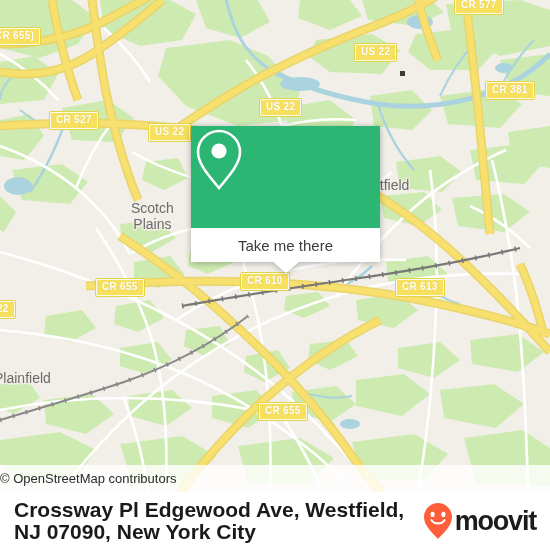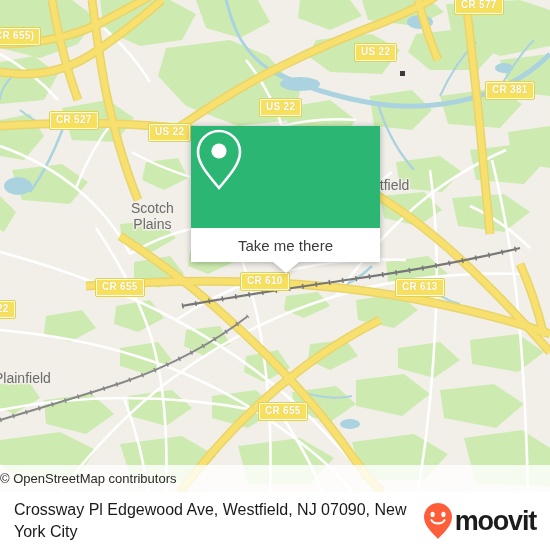--- a/index.html
+++ b/index.html
@@ -123,22 +123,22 @@
     height: 58px;
     background: #ffffff;
     display: flex;
     align-items: center;
     box-sizing: border-box;
     padding: 0 14px 0 14px;
   }
   #footer-title {
     flex: 1 1 auto;
     color: #1a1a1a;
-    font-size: 16px;
-    font-weight: normal;
+    font-size: 21px;
+    font-weight: bold;
     line-height: 22px;
     padding-right: 8px;
   }
   #brand {
     flex: 0 0 auto;
     display: flex;
     align-items: center;
     gap: 2px;
   }
   #brand-word {

